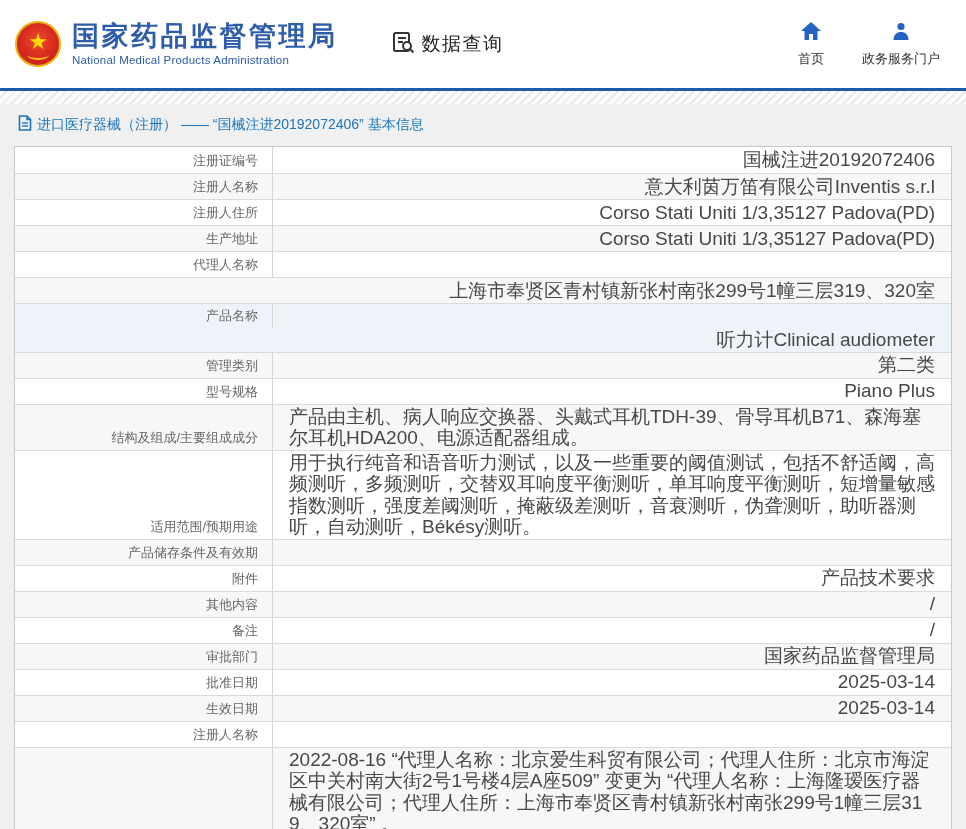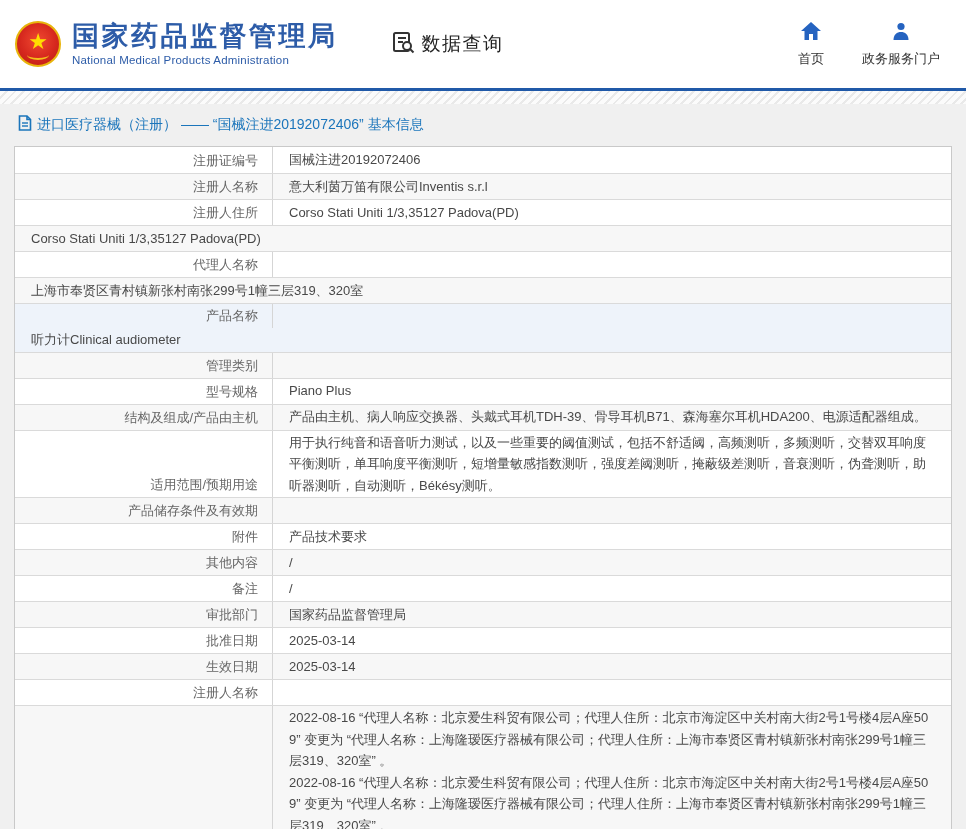--- a/index.html
+++ b/index.html
@@ -60,22 +60,22 @@
   .row + .row { border-top: 1px solid #dadada; }
   .row.even { background: #f7f7f7; }
   .row.highlight { background: #eef3fa; flex-direction: column; }
   .cell-label {
     width: 234px; flex: 0 0 auto; border-right: 1px solid #d5d5d5;
     display: flex; align-items: flex-end; justify-content: flex-end; gap: 4px;
     padding: 3px 14px 3px 8px; color: #666666; font-size: 13px; text-align: right; margin-left: 24px;
   }
   .cell-value {
     flex: 1 1 auto; display: flex; align-items: center;
-    padding: 1px 16px; color: #484848; font-size: 13px; line-height: 21.5px;
-    white-space: pre-line; word-break: break-all;
+    padding: 1px 16px; color: #484848; font-size: 19px; line-height: 21.5px;
+    white-space: pre-line; word-break: break-all; justify-content: flex-end;
   }
 </style>
 </head>
 <body>
 
 <div class="page">
 
   <div class="header">
     <div class="brand">
       <div class="emblem">
@@ -150,50 +150,54 @@
           </div>
           <div class="cell-value"><span>意大利茵万笛有限公司Inventis s.r.l</span></div>
         </div>
         <div class="row">
           <div class="cell-label">
             <span>注册人住所</span>
           </div>
           <div class="cell-value"><span>Corso Stati Uniti 1/3,35127 Padova(PD)</span></div>
         </div>
         <div class="row even">
+          <div class="cell-label">
+            <span>生产地址</span>
+          </div>
           <div class="cell-value"><span>Corso Stati Uniti 1/3,35127 Padova(PD)</span></div>
         </div>
         <div class="row">
           <div class="cell-label">
             <span>代理人名称</span>
           </div>
         </div>
         <div class="row even">
           <div class="cell-value"><span>上海市奉贤区青村镇新张村南张299号1幢三层319、320室</span></div>
         </div>
         <div class="row highlight">
           <div class="cell-label">
             <span>产品名称</span>
           </div>
           <div class="cell-value"><span>听力计Clinical audiometer</span></div>
         </div>
         <div class="row even">
           <div class="cell-label">
             <span>管理类别</span>
           </div>
+          <div class="cell-value"><span>第二类</span></div>
         </div>
         <div class="row">
           <div class="cell-label">
             <span>型号规格</span>
           </div>
           <div class="cell-value"><span>Piano Plus</span></div>
         </div>
         <div class="row even">
           <div class="cell-label">
-            <span>结构及组成/产品由主机</span>
+            <span>结构及组成/主要组成成分</span>
           </div>
           <div class="cell-value"><span>产品由主机、病人响应交换器、头戴式耳机TDH-39、骨导耳机B71、森海塞尔耳机HDA200、电源适配器组成。</span></div>
         </div>
         <div class="row">
           <div class="cell-label">
             <span>适用范围/预期用途</span>
           </div>
           <div class="cell-value"><span>用于执行纯音和语音听力测试，以及一些重要的阈值测试，包括不舒适阈，高频测听，多频测听，交替双耳响度平衡测听，单耳响度平衡测听，短增量敏感指数测听，强度差阈测听，掩蔽级差测听，音衰测听，伪聋测听，助听器测听，自动测听，Békésy测听。</span></div>
         </div>
         <div class="row even">

